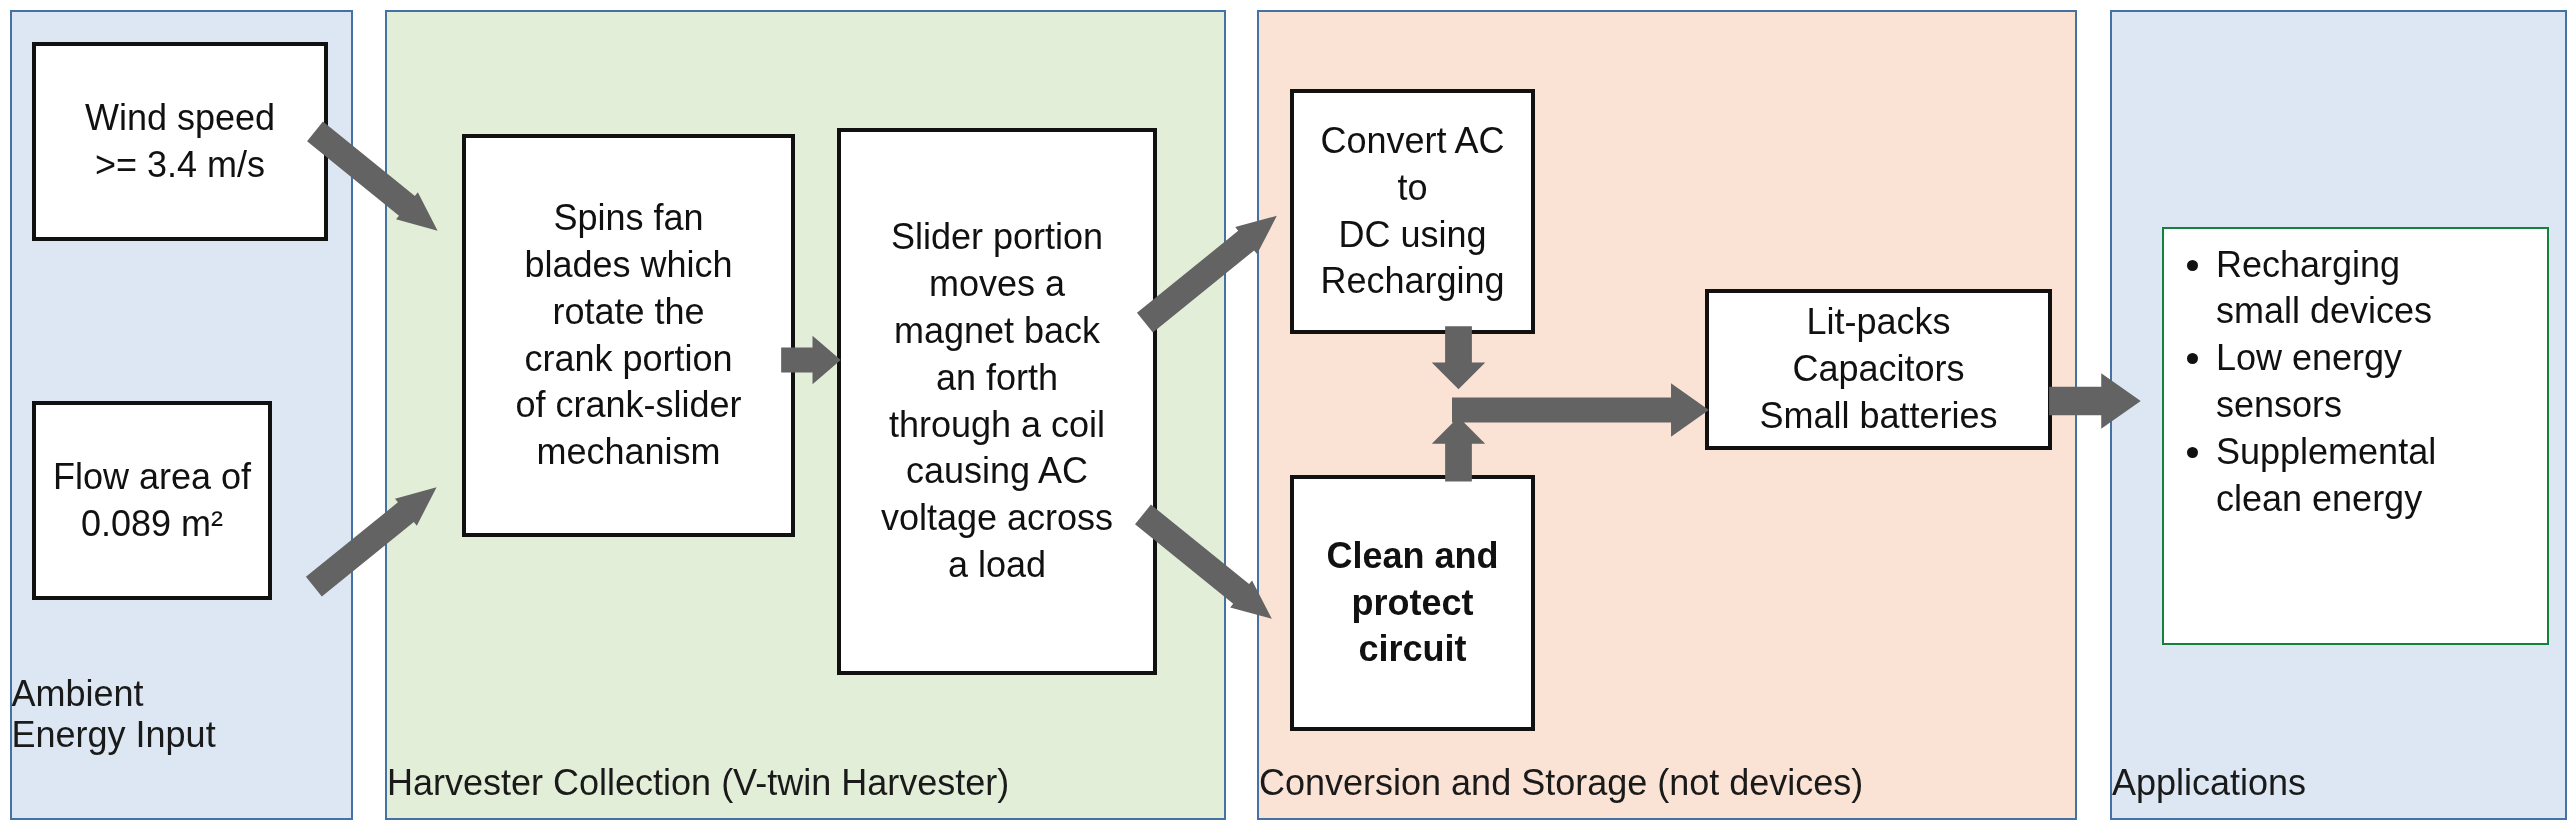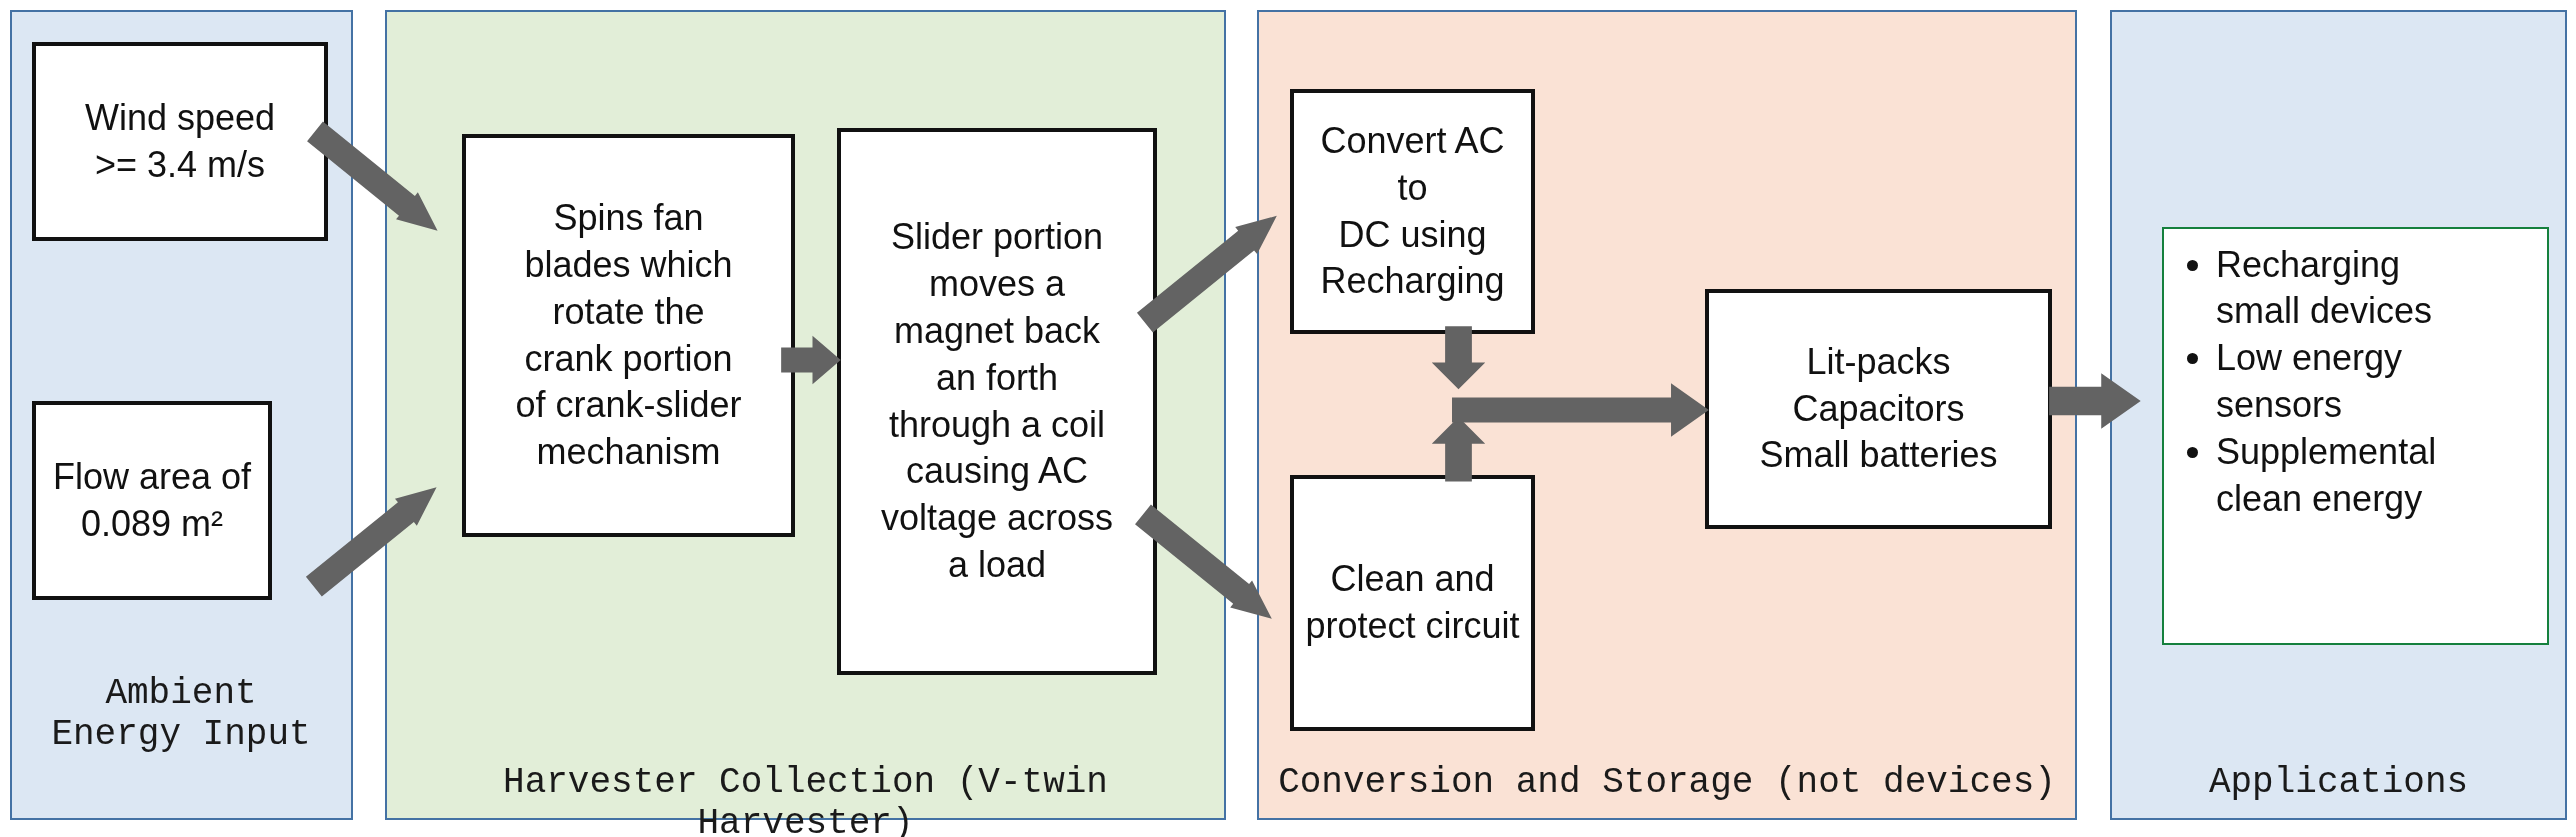--- a/index.html
+++ b/index.html
@@ -1,20 +1,20 @@
 <!DOCTYPE html>
 <html style="font-size:12.6px"><head>
 <meta charset="utf-8">
 <style>
   html,body{margin:0;padding:0;background:#ffffff;}
   body{width:2576px;height:837px;font-family:"Liberation Sans",sans-serif;}
   #stage{position:relative;width:2576px;height:837px;overflow:hidden;background:#fff;}
 
   .panel{position:absolute;box-sizing:border-box;border:2.4px solid #4472a4;}
-  .panel-caption{position:absolute;left:0;right:0;text-align:center;font-size:36px;color:#1a1a1a;line-height:1.16;white-space:pre-line;font-family:Liberation Mono, monospace;}
+  .panel-caption{position:absolute;left:0;right:0;text-align:left;font-size:36px;color:#1a1a1a;line-height:1.16;white-space:pre-line;}
 
   .node{position:absolute;box-sizing:border-box;background:#ffffff;border:4px solid #111111;
         display:flex;align-items:center;justify-content:center;text-align:center;
         font-size:36px;line-height:1.30;color:#111111;padding:4.7px 8px;}
   .node span{display:block;white-space:pre-line;width:100%;}
 
   .bullets{position:absolute;box-sizing:border-box;background:#fff;border:2px solid #15803d;
            padding:12.6px 20.5px 12.6px 16px;}
   .bullets ul{margin:0;padding:0 0 0 36px;list-style:disc;}
   .bullets li{font-size:36px;line-height:1.30;color:#111;margin:0;white-space:pre-line;}
@@ -69,26 +69,26 @@
   <div class="panel" style="left:1257px;top:9.5px;width:820px;height:810px;background:#fae2d5;">
     <div class="panel-caption" style="top:750px;">Conversion and Storage (not devices)</div>
   </div>
 
   <div class="node" style="left:1290px;top:89px;width:245px;height:245px;">
     <span>Convert AC to
 DC using
 Recharging</span>
   </div>
 
-  <div class="node" style="left:1290px;top:475px;width:245px;height:256px;">
+  <div class="node" style="left:1290px;top:475px;width:245px;height:256px;font-weight:bold;">
     <span>Clean and
 protect circuit</span>
   </div>
 
-  <div class="node" style="left:1705px;top:289px;width:347px;height:240px;">
+  <div class="node" style="left:1705px;top:289px;width:347px;height:161px;">
     <span>Lit-packs
 Capacitors
 Small batteries</span>
   </div>
 
   <div class="panel" style="left:2110px;top:9.5px;width:457px;height:810px;background:#dce7f3;">
     <div class="panel-caption" style="top:750px;">Applications</div>
   </div>
 
   <div class="bullets" style="left:2162px;top:227px;width:387px;height:418px;">

